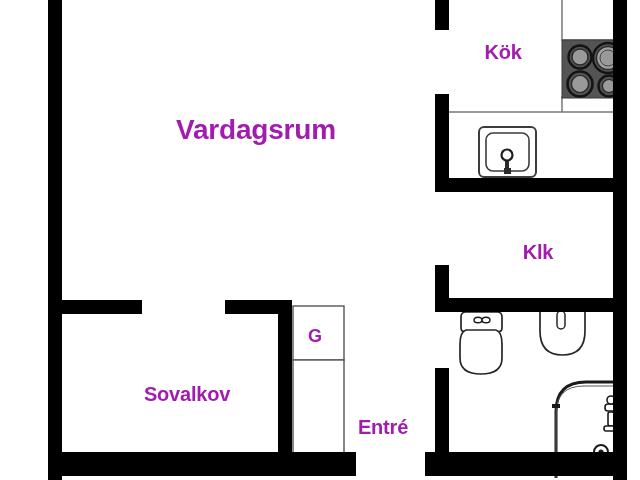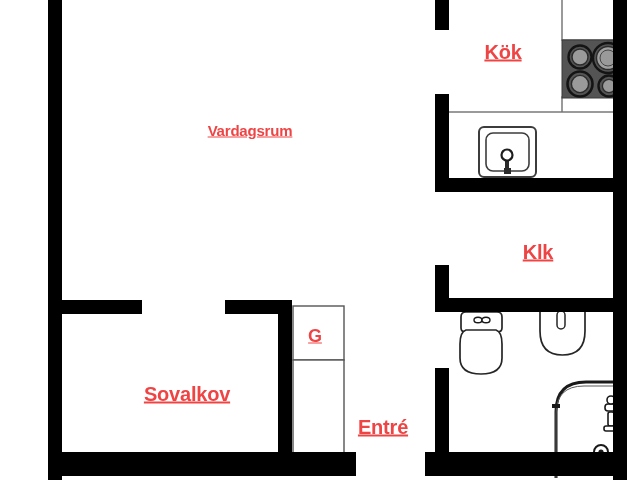--- a/index.html
+++ b/index.html
@@ -18,29 +18,28 @@
     background: #ffffff;
     overflow: hidden;
   }
   #plan svg {
     display: block;
   }
   .room-label {
     position: absolute;
     font-family: "Liberation Sans", sans-serif;
     font-weight: bold;
-    color: #ef4444;
+    color: #a21caf;
     white-space: nowrap;
     letter-spacing: -0.2px;
     transform: translate(-50%, -50%);
     text-align: right;
     user-select: none;
-    text-decoration: underline;
   }
-  .label-lg { font-size: 15px; }
+  .label-lg { font-size: 28px; margin-left: 6px; }
   .label-md { font-size: 20px; }
   .label-sm { font-size: 18px; }
 </style>
 </head>
 <body>
 
 <div id="plan">
 
   <svg width="640" height="480" viewBox="0 0 640 480">
 

